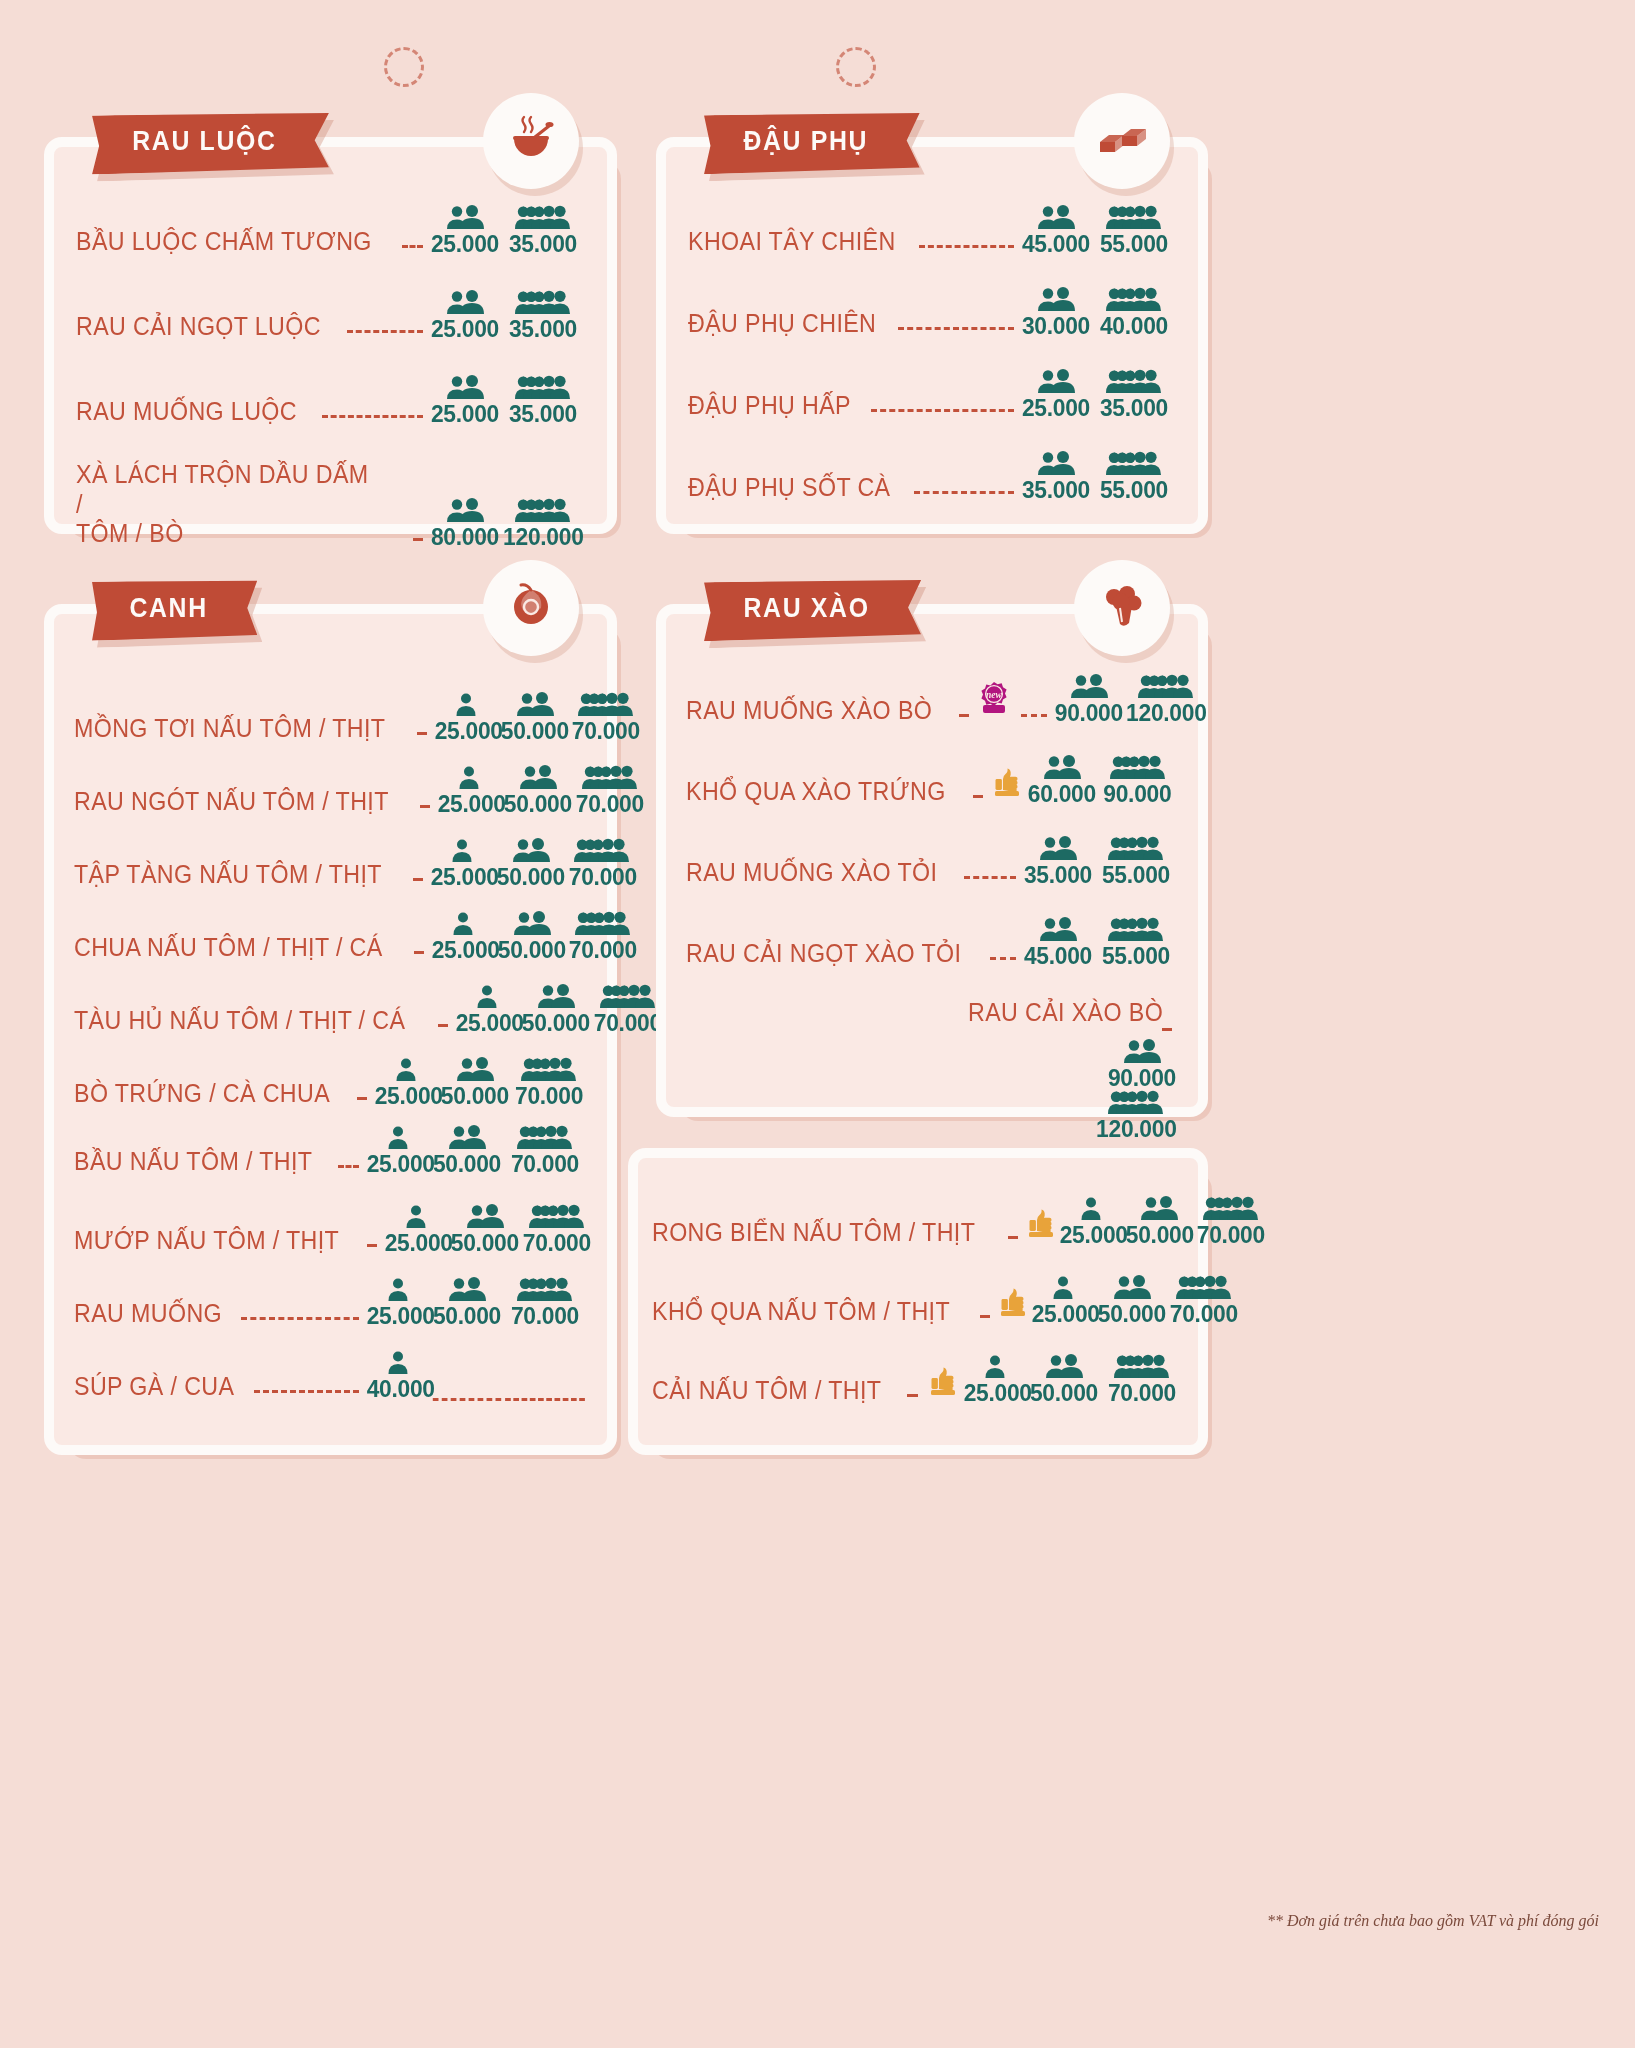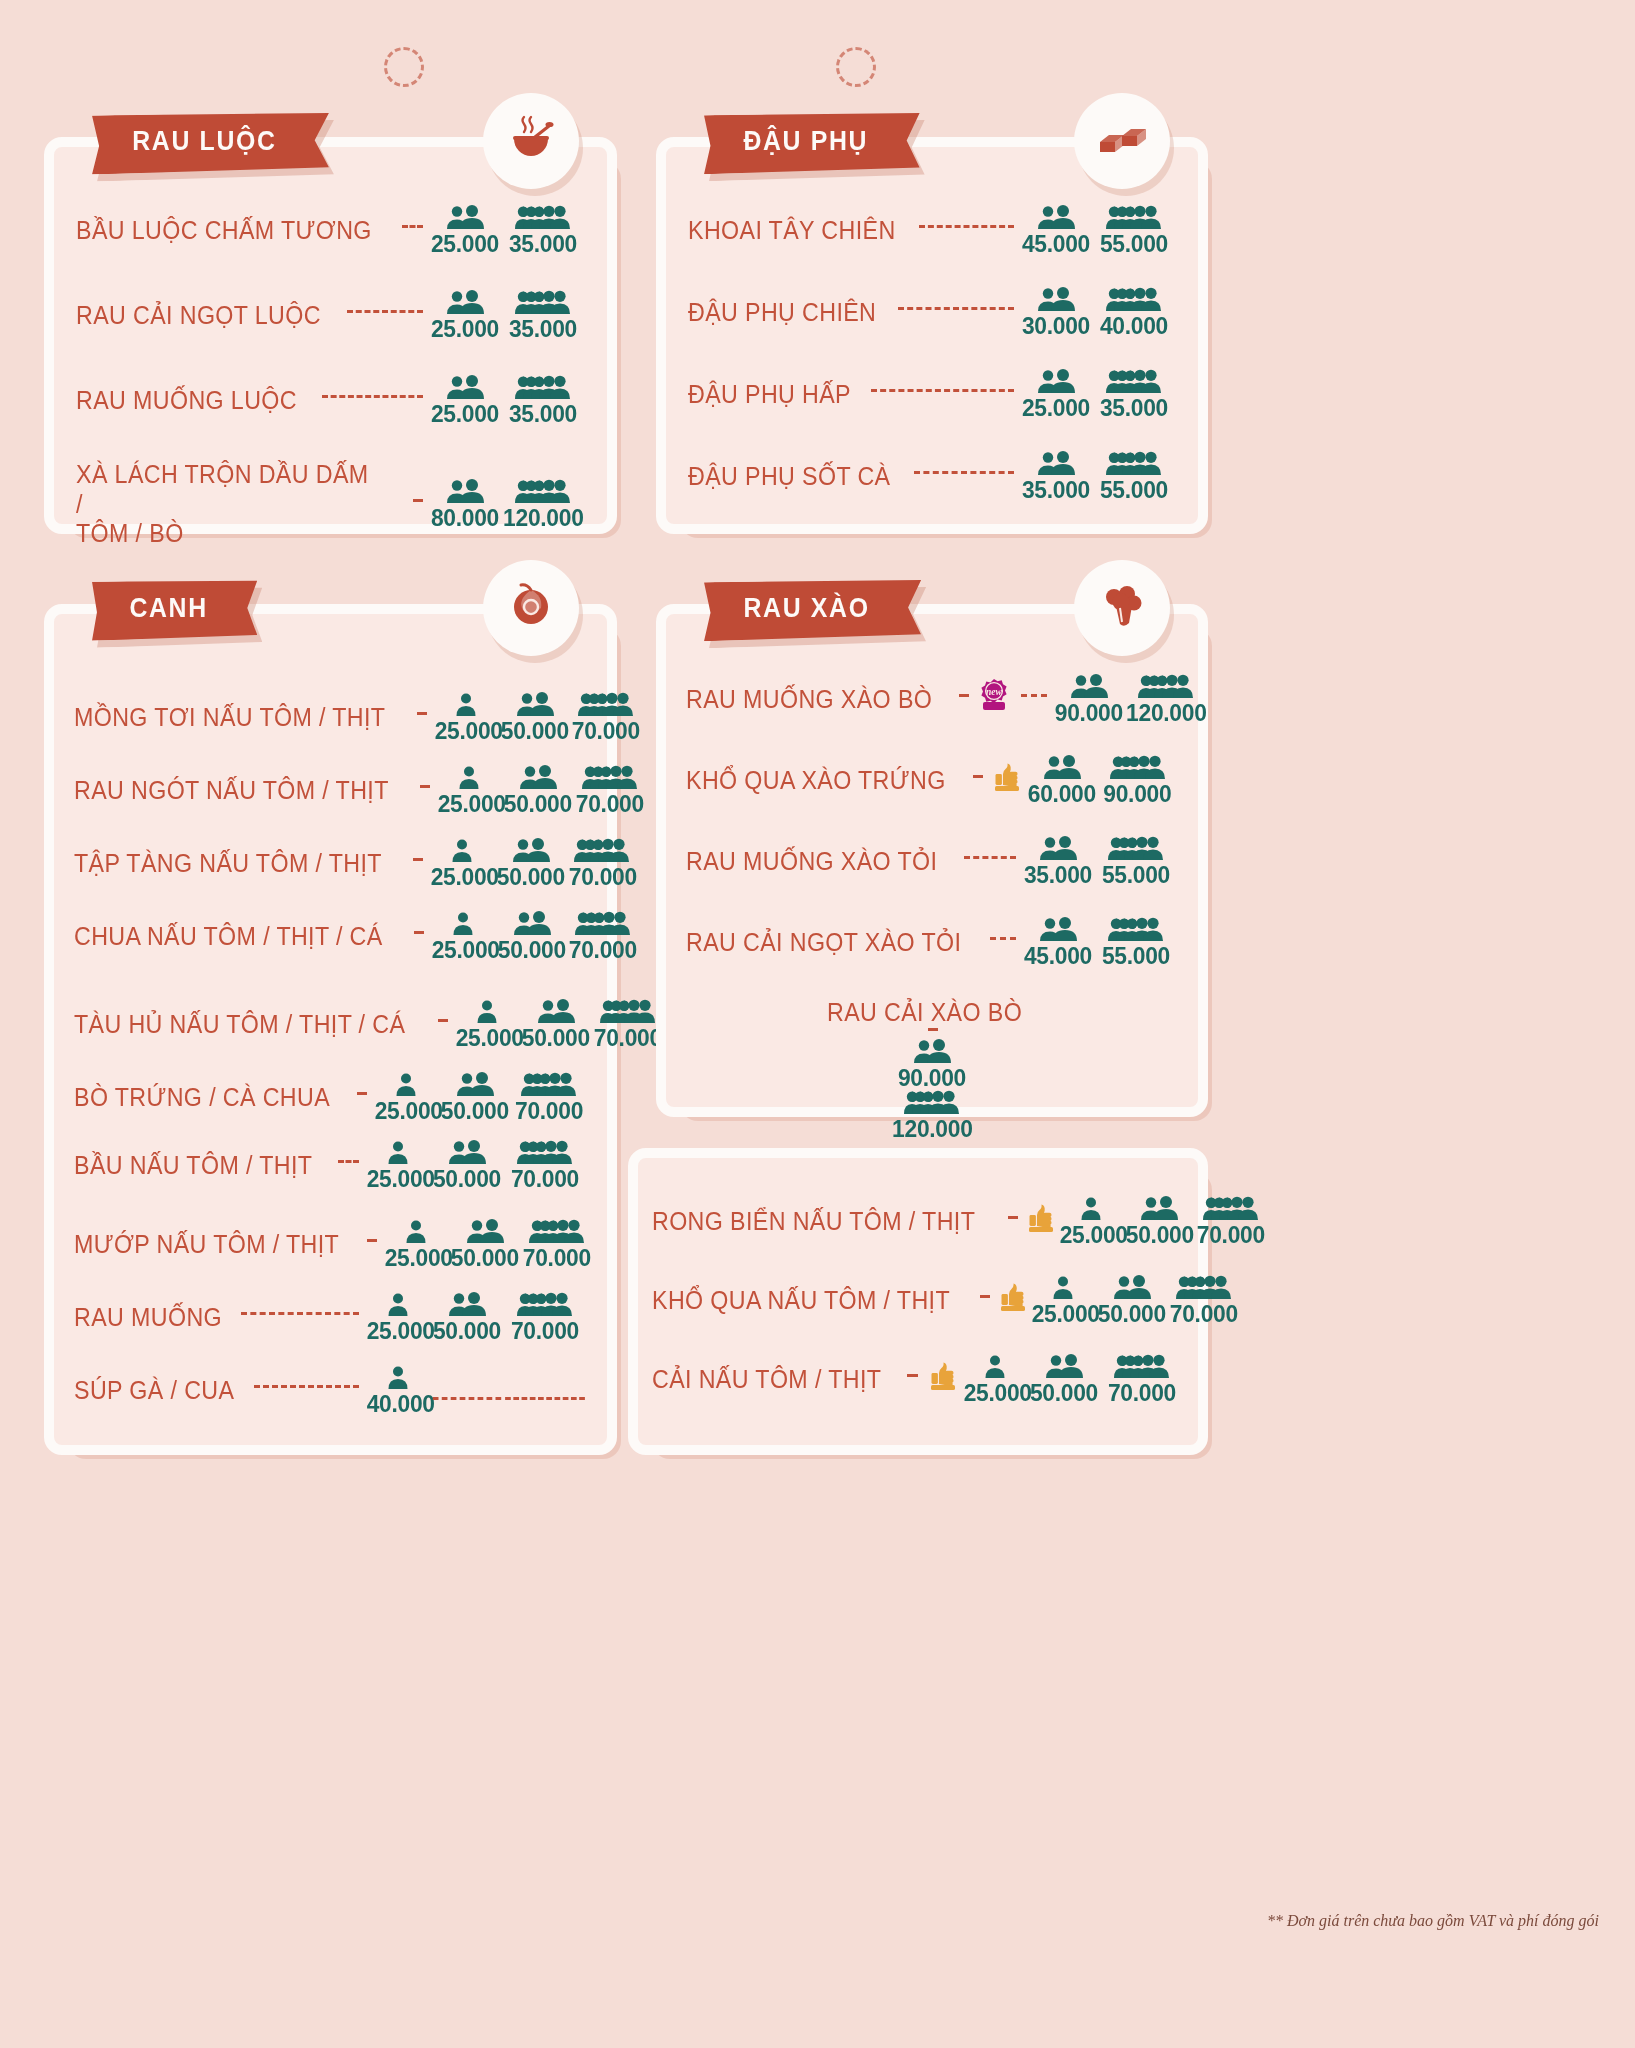--- a/index.html
+++ b/index.html
@@ -68,21 +68,21 @@
     background: #fdfaf8;
     z-index: 7;
     display: flex; align-items: center; justify-content: center;
     box-shadow: 4px 7px 0 rgba(205,140,120,.28);
   }
 
   
   .items { padding: 0; position: relative; }
   .row {
     display: flex;
-    align-items: center;
+    align-items: flex-end;
     position: relative;
   }
   .iname {
     color: #c2513a;
     font-family: "Liberation Sans Narrow", "Liberation Sans", sans-serif;
     font-size: 25px;
     letter-spacing: .4px;
     white-space: nowrap;
     transform: scaleX(.93);
     transform-origin: left bottom;
@@ -612,21 +612,21 @@
                 <path d="M17 24 q0 -10 8 -10 q3 0 5 1.5 L27 24 z" fill="#1d6a63"></path>
                 <circle cx="35" cy="6.3" r="5.6" fill="#1d6a63"></circle>
               <path d="M25 24 q0 -10.5 10 -10.5 q10 0 10 10.5 z" fill="#1d6a63"></path>
               <circle cx="46" cy="6.3" r="5.6" fill="#1d6a63"></circle>
               <path d="M36 24 q0 -10.5 10 -10.5 q10 0 10 10.5 z" fill="#1d6a63"></path>
               </svg>
             </span>
             <span class="amt">70.000</span>
           </div>
         </div>
-        <div class="row" style="margin-bottom: 37px;">
+        <div class="row" style="margin-bottom: 22px;">
           <div class="iname">CHUA NẤU TÔM / THỊT / CÁ</div>
           <div class="dots"></div>
           <div class="pricecell" style="width: 66px;">
             <span class="ppl">
               <svg width="22" height="26" viewBox="0 0 22 26">
                 <circle cx="11" cy="6.5" r="5" fill="#1d6a63"></circle>
              <path d="M1.5 24 q0 -10 9.5 -10 q9.5 0 9.5 10 z" fill="#1d6a63"></path>
               </svg>
             </span>
             <span class="amt">25.000</span>

